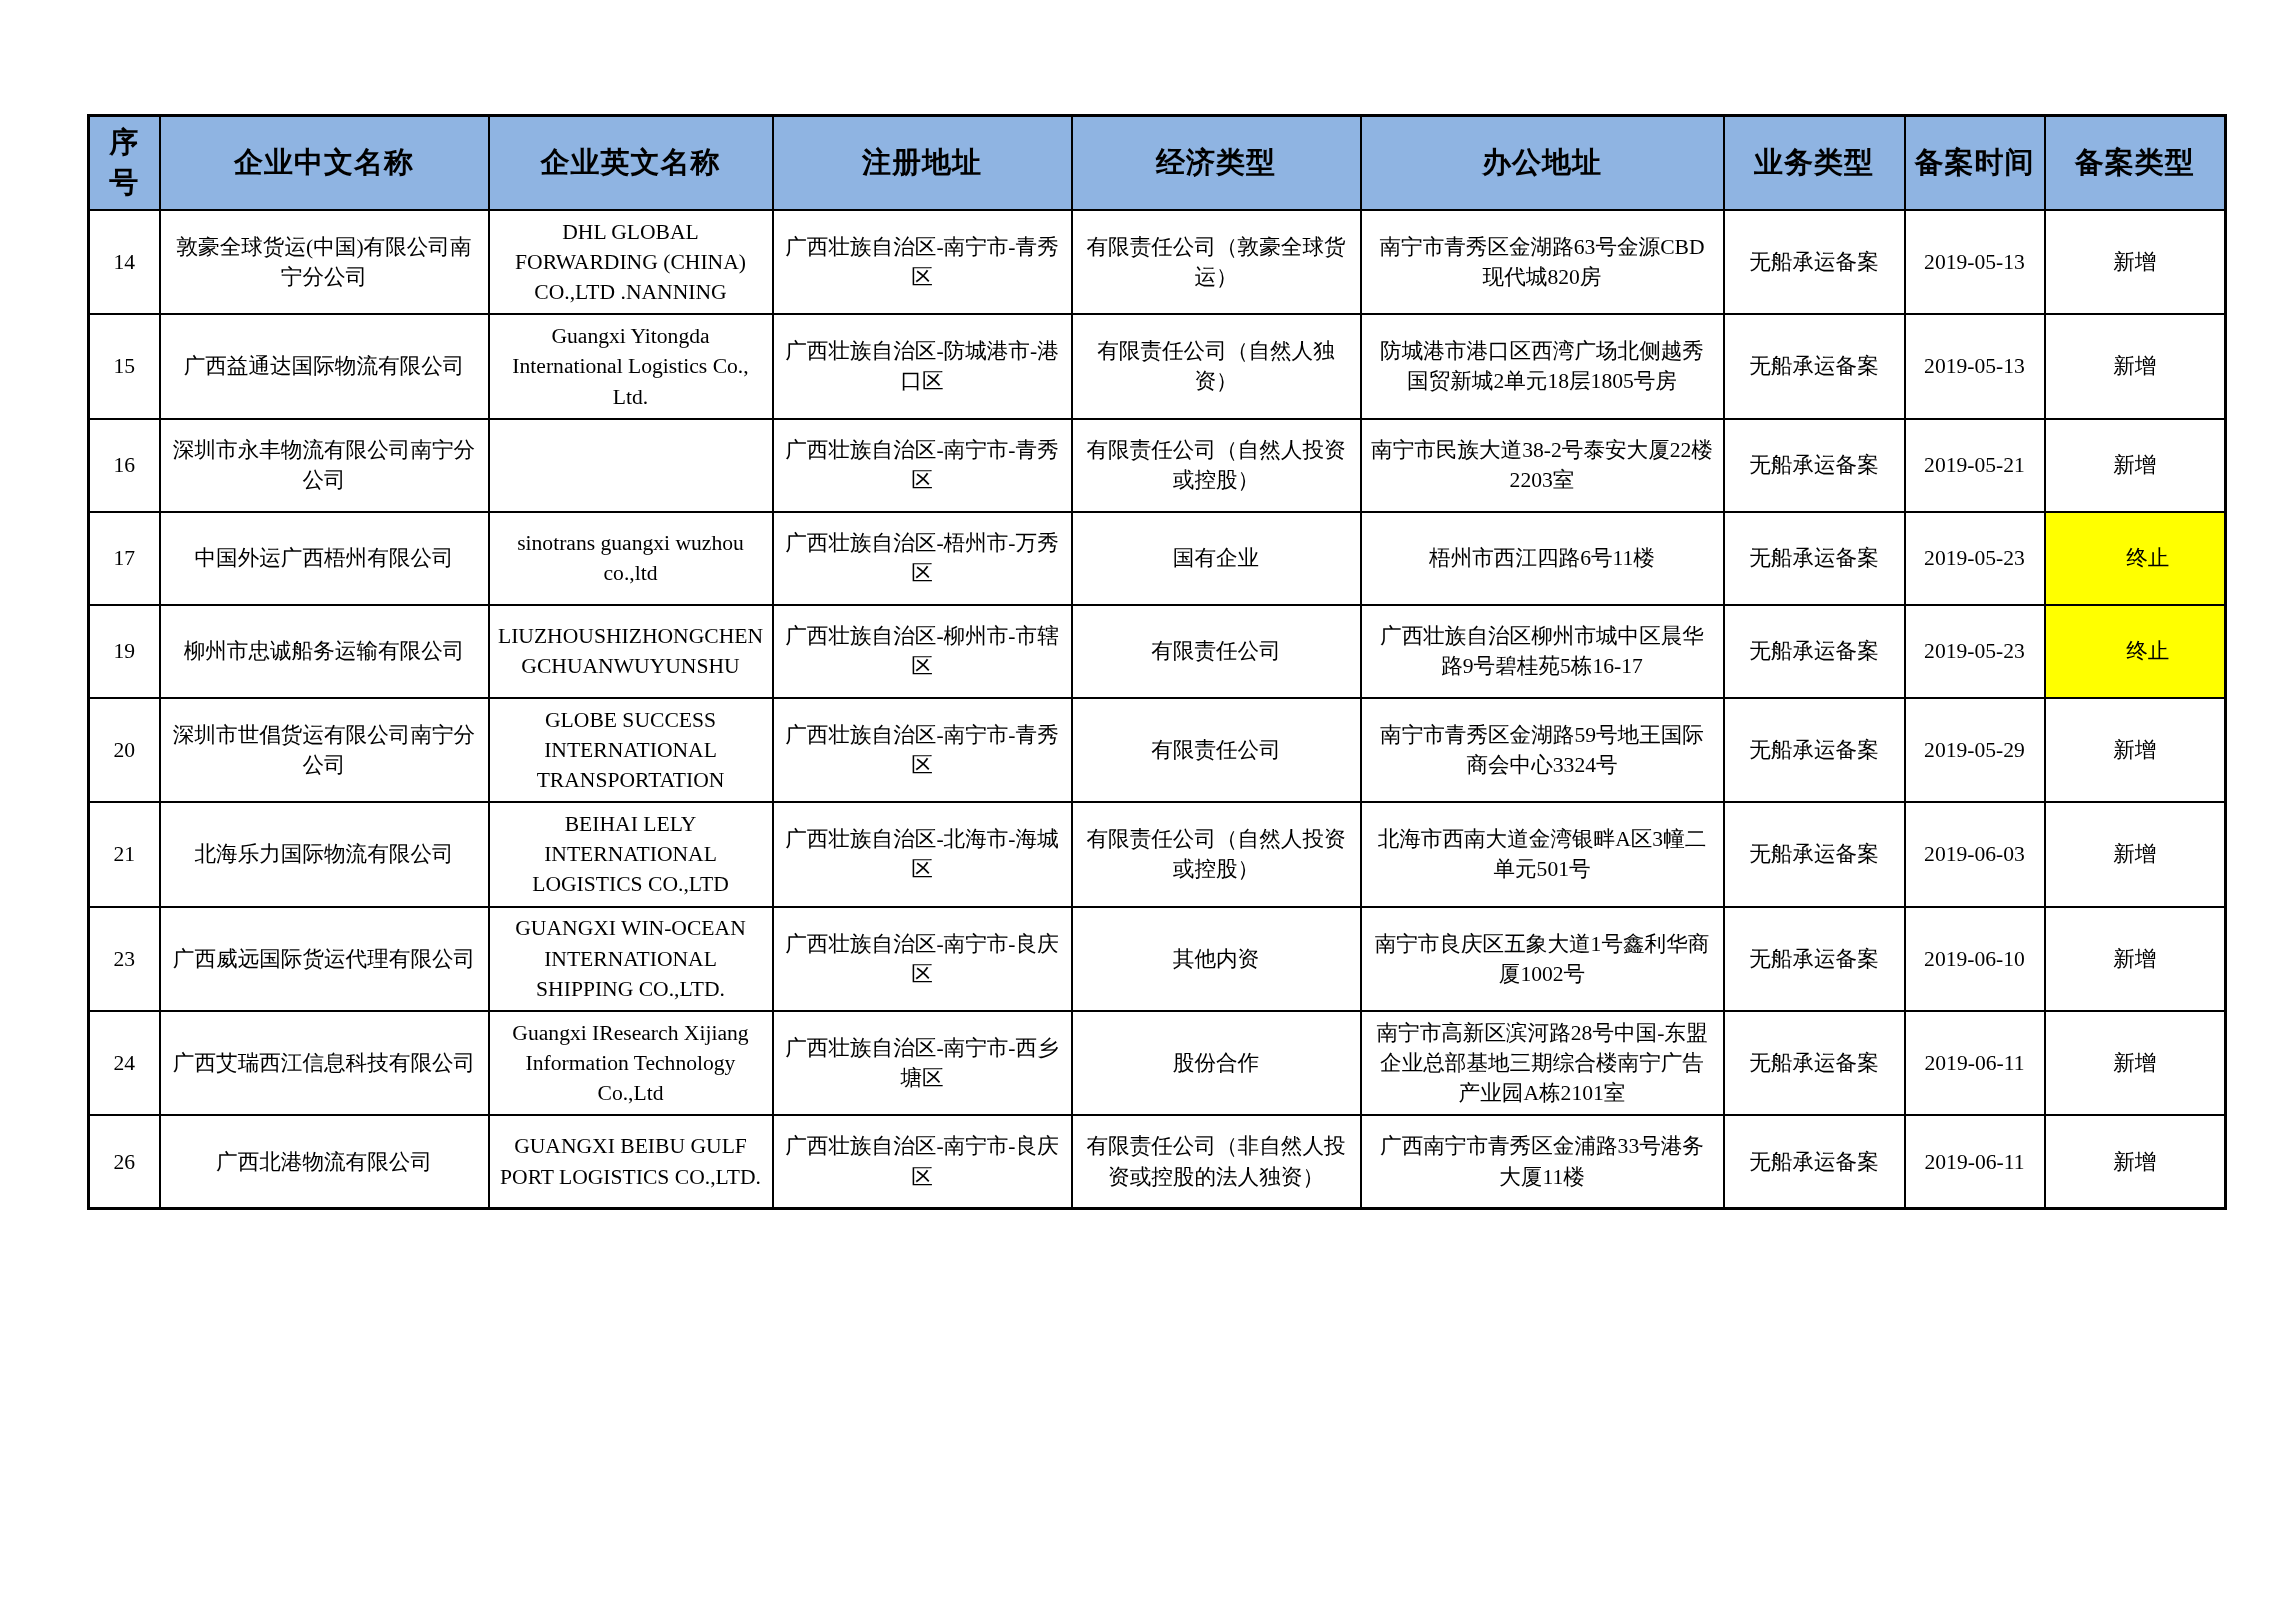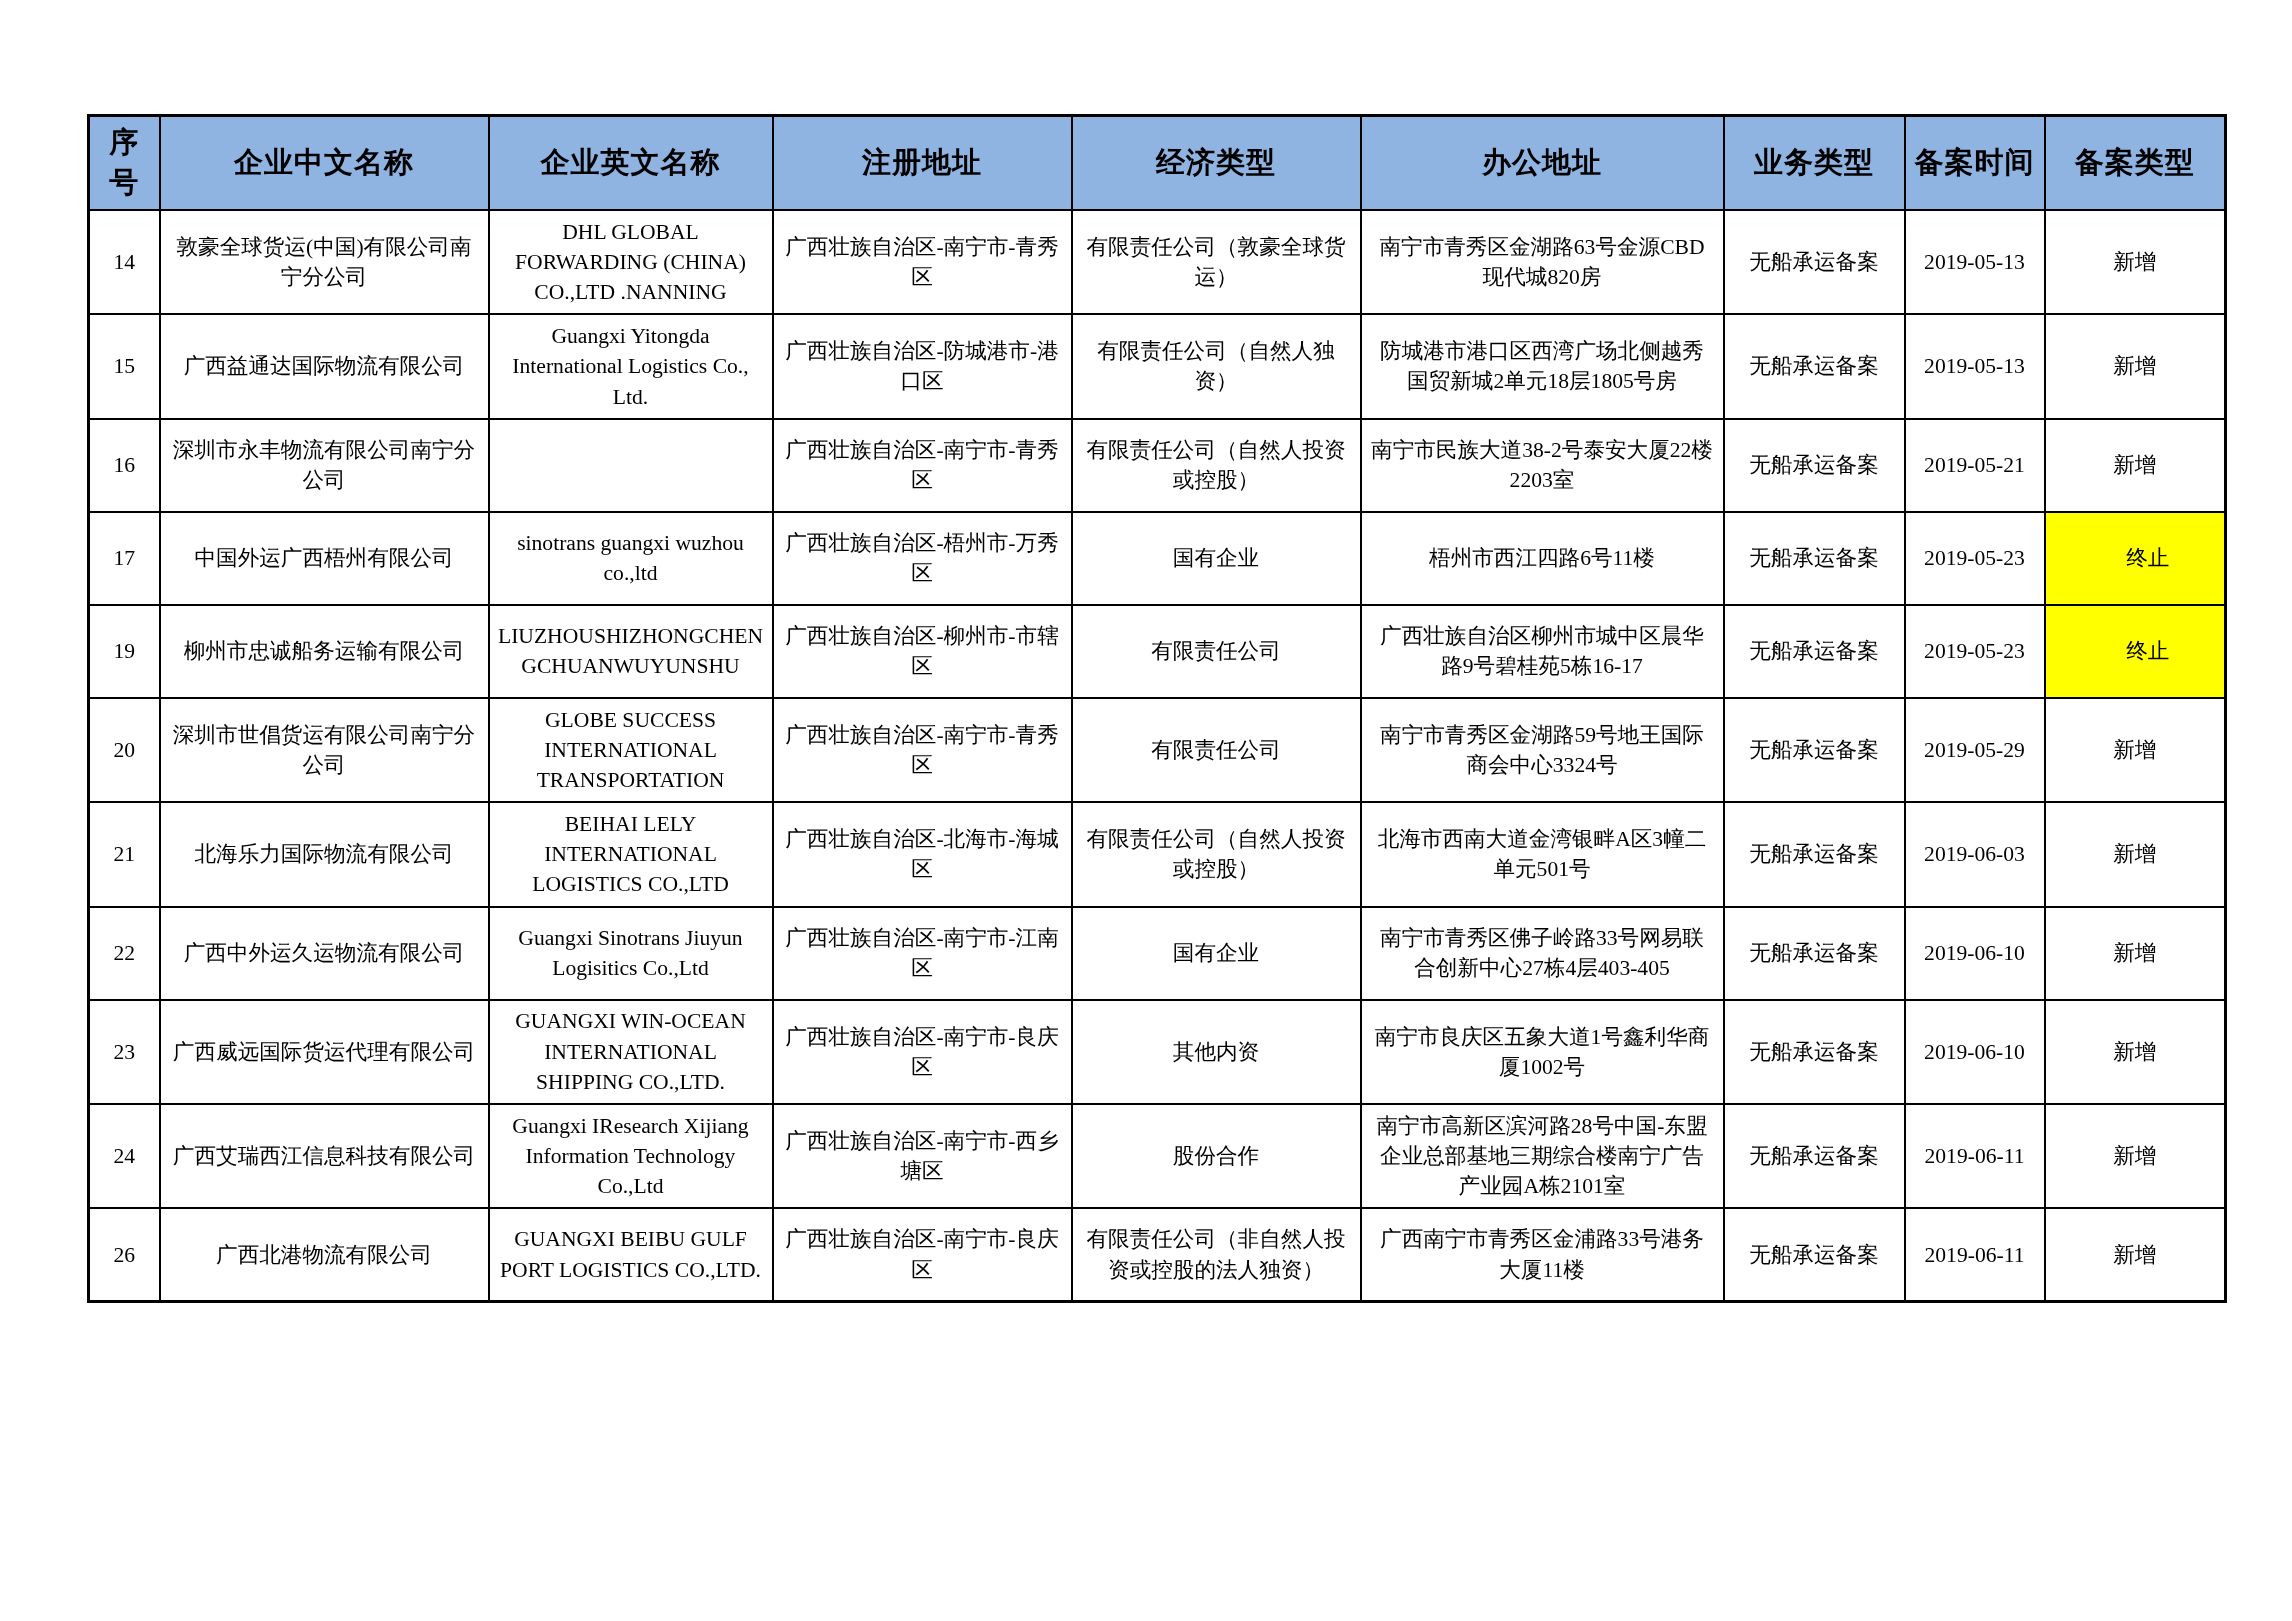--- a/index.html
+++ b/index.html
@@ -157,31 +157,20 @@
           <td>北海乐力国际物流有限公司</td>
           <td>BEIHAI LELY INTERNATIONAL LOGISTICS CO.,LTD</td>
           <td>广西壮族自治区-北海市-海城区</td>
           <td>有限责任公司（自然人投资或控股）</td>
           <td>北海市西南大道金湾银畔A区3幢二单元501号</td>
           <td>无船承运备案</td>
           <td>2019-06-03</td>
           <td>新增</td>
         </tr>
         <tr>
-          <td>22</td>
-          <td>广西中外运久运物流有限公司</td>
-          <td>Guangxi Sinotrans Jiuyun Logisitics Co.,Ltd</td>
-          <td>广西壮族自治区-南宁市-江南区</td>
-          <td>国有企业</td>
-          <td>南宁市青秀区佛子岭路33号网易联合创新中心27栋4层403-405</td>
-          <td>无船承运备案</td>
-          <td>2019-06-10</td>
-          <td>新增</td>
-        </tr>
-        <tr>
           <td>23</td>
           <td>广西威远国际货运代理有限公司</td>
           <td>GUANGXI WIN-OCEAN INTERNATIONAL SHIPPING CO.,LTD.</td>
           <td>广西壮族自治区-南宁市-良庆区</td>
           <td>其他内资</td>
           <td>南宁市良庆区五象大道1号鑫利华商厦1002号</td>
           <td>无船承运备案</td>
           <td>2019-06-10</td>
           <td>新增</td>
         </tr>

